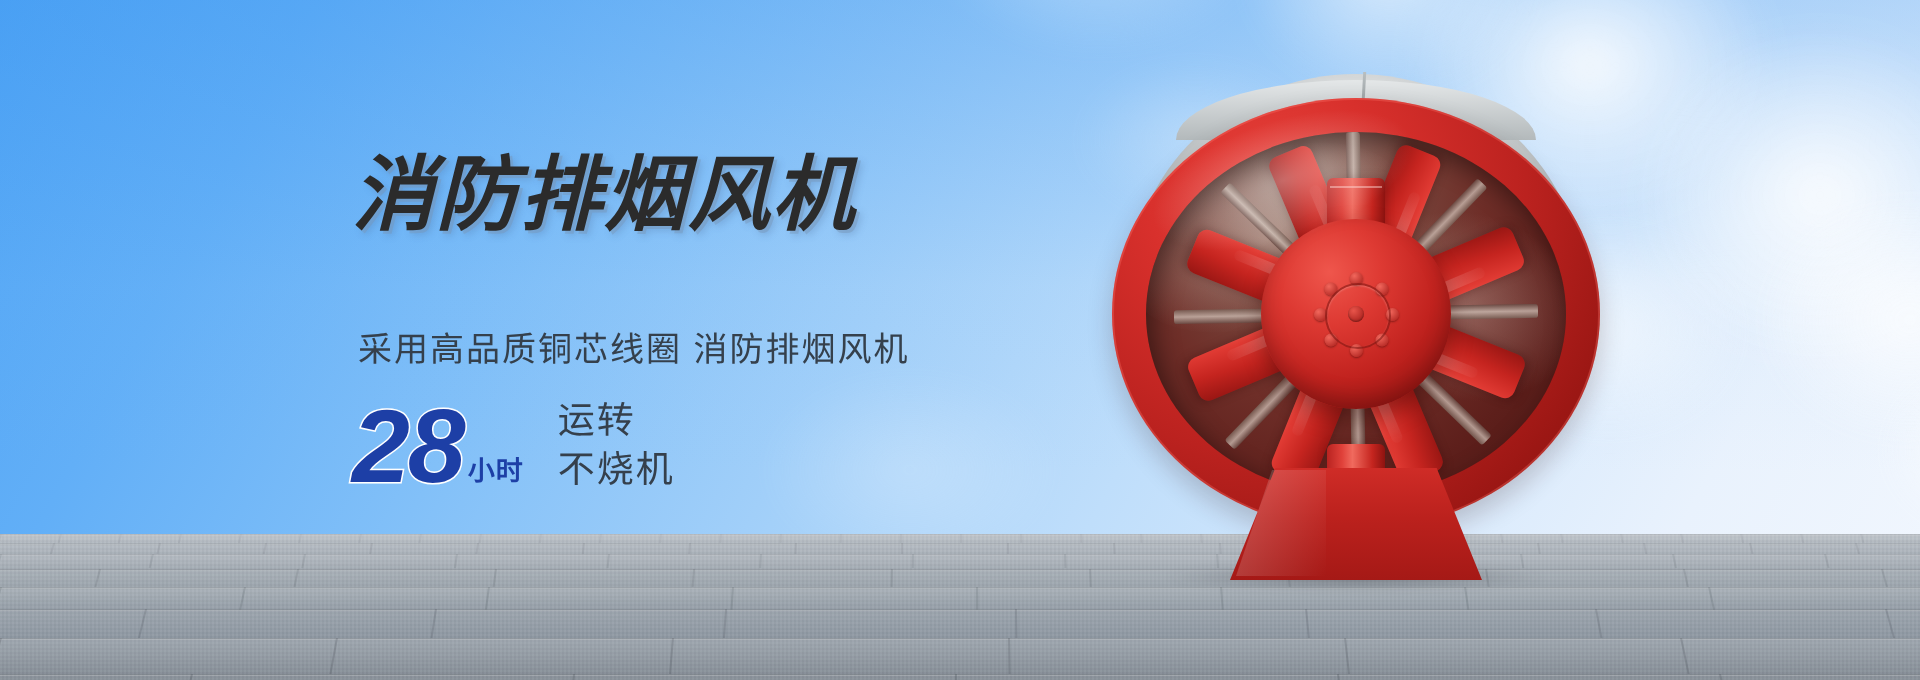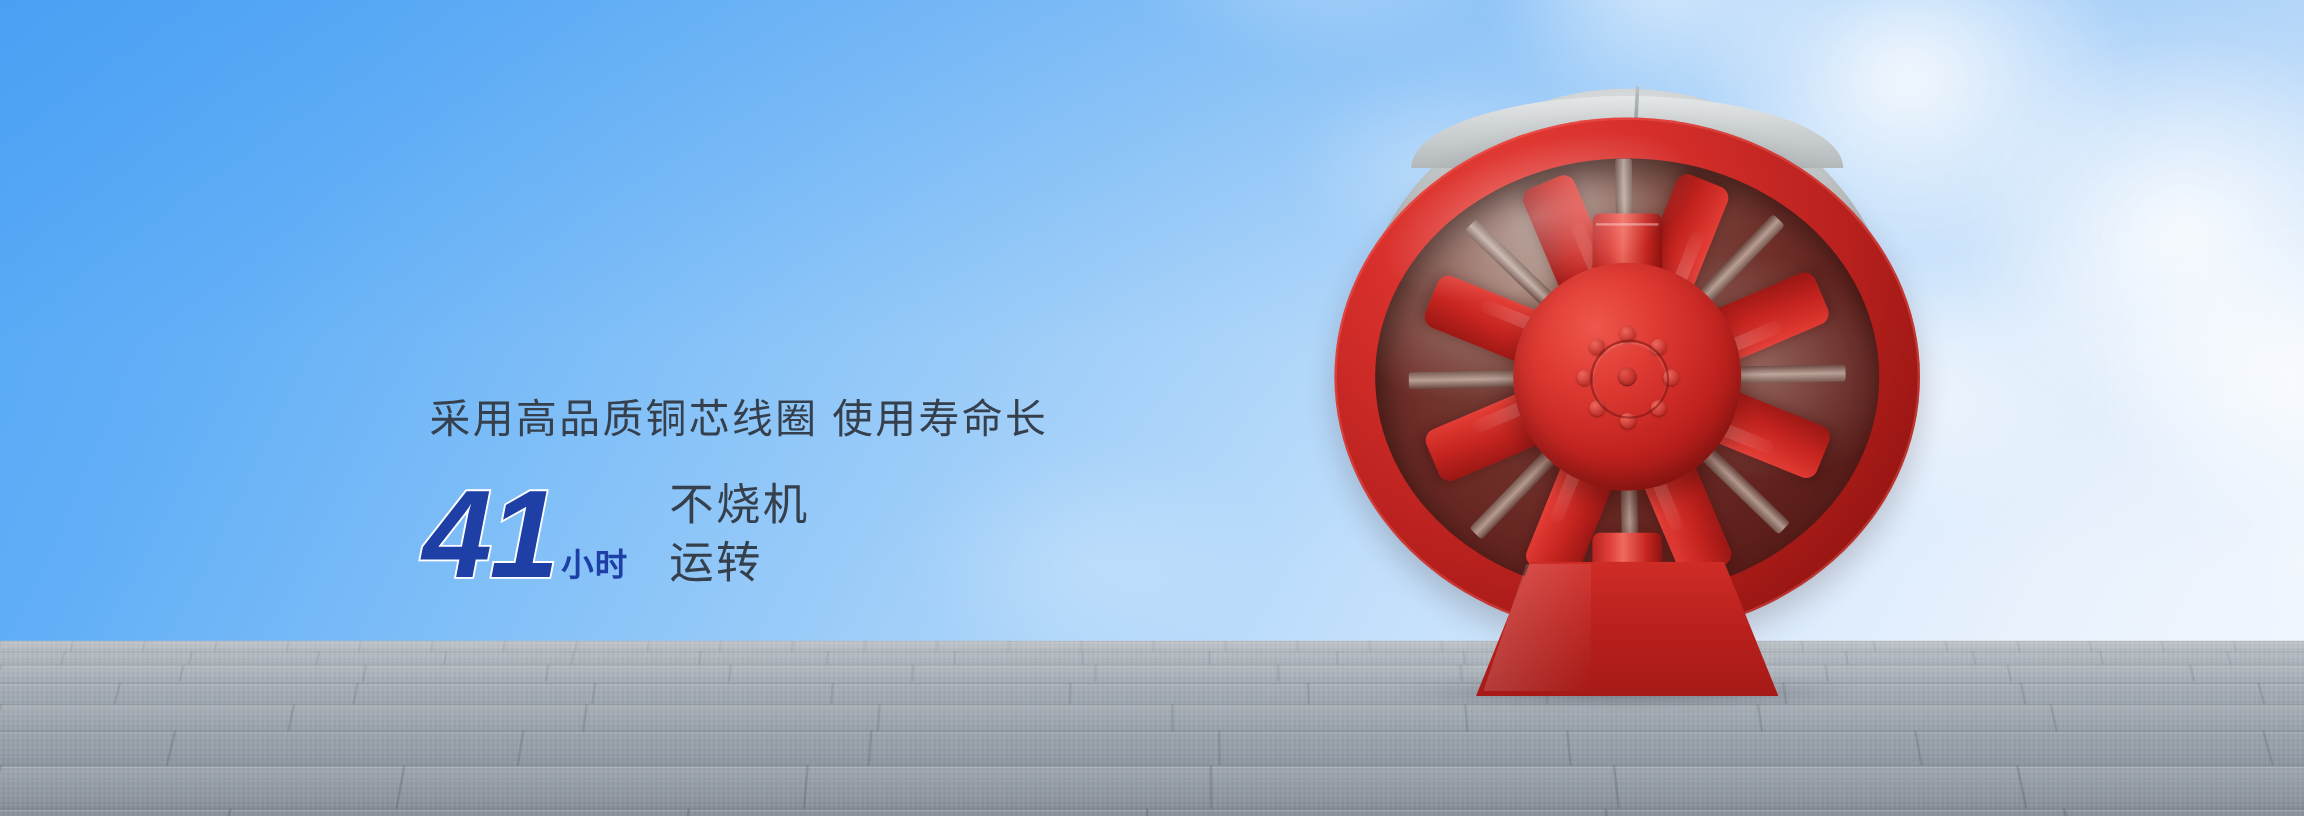--- a/index.html
+++ b/index.html
@@ -567,26 +567,27 @@
         </div>
       </div>
     </div>
 
     <div class="fan-shadow"></div>
     <div class="base"></div>
     <div class="base-sheen"></div>
   </div>
 
   <div class="copy">
-
-
-    <div class="subline">采用高品质铜芯线圈  使用寿命长</div>
+    <div class="headline">消防排烟风机</div>
+
+
+    <div class="subline">采用高品质铜芯线圈  消防排烟风机</div>
 
     <div class="hours-row">
-      <span class="big-num">41</span>
+      <span class="big-num">28</span>
       <span class="unit">小时</span>
       <span class="hours-lines">
+        <span>运转</span>
         <span>不烧机</span>
-        <span>运转</span>
       </span>
     </div>
   </div>
 </div>
 
 </body></html>

